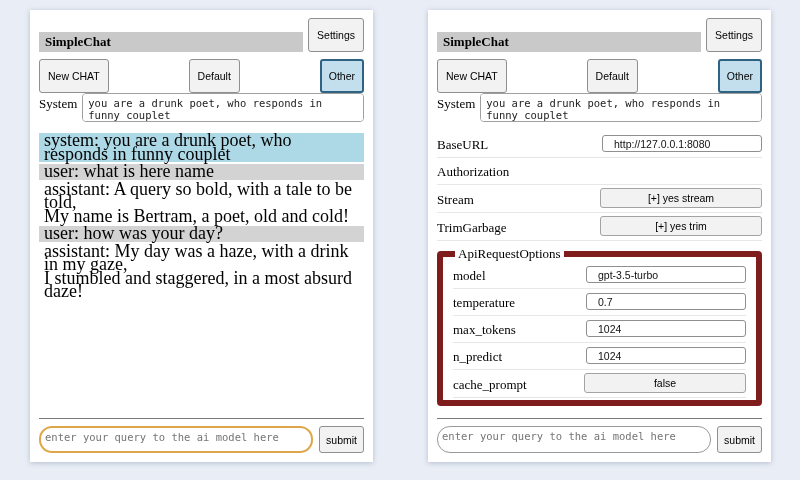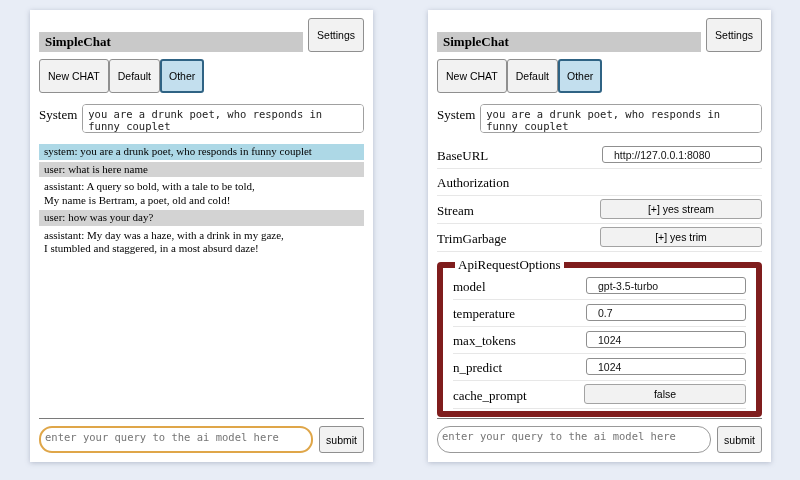--- a/index.html
+++ b/index.html
@@ -26,36 +26,36 @@
     flex:1; background:#c9c9c9; color:#000;
     font-weight:bold; font-size:13px; padding:2px 6px; line-height:16px;
   }
   .btn {
     font-family:"Liberation Sans", sans-serif; font-size:10.5px;
     background:#f2f2f2; color:#000;
     border:1px solid #8f8f8f; border-radius:3px;
     padding:9px 8px; cursor:pointer; line-height:14px;
   }
   
-  .toolbar { display:flex; gap:0; margin-top:7px; }
+  .toolbar { display:flex; gap:0; margin-top:7px;justify-content:space-between; }
   .session-active {
     background:#c3dfee; border:2px solid #2f6384; padding:0 7px;
   }
   
-  .system-row { display:flex; gap:5px; margin-top:11px; align-items:flex-start; }
+  .system-row { display:flex; gap:5px; align-items:flex-start; }
   .row-label { font-size:13px; padding-top:3px; white-space:nowrap; }
   .sys-input {
     flex:1; height:29px; resize:none;
     border:1px solid #a0a0a0; border-radius:4px;
     font-family:"DejaVu Sans Mono", monospace; font-size:10.5px;
     padding:3px 5px; color:#222; outline:none;
   }
   
   .chat-log { margin-top:11px; flex:1; overflow:hidden; }
-  .msg { font-size:11px; line-height:13.5px; padding:1px 5px; margin-bottom:2px; white-space:pre-line; }
+  .msg { font-size:18px; line-height:13.5px; padding:1px 5px; margin-bottom:2px; white-space:pre-line; }
   .msg-system { background:#add8e6; }
   .msg-user { background:#d3d3d3; }
   .msg-assistant { background:#ffffff; }
   
   .panel-hr { border:none; border-top:1px solid #7a7a7a; margin:0 0 7px; }
   .query-row { display:flex; gap:6px; align-items:stretch; }
   .query-input {
     flex:1; height:27px; resize:none;
     border:1px solid #999; border-radius:13px;
     font-family:"DejaVu Sans Mono", monospace; font-size:10.5px;

